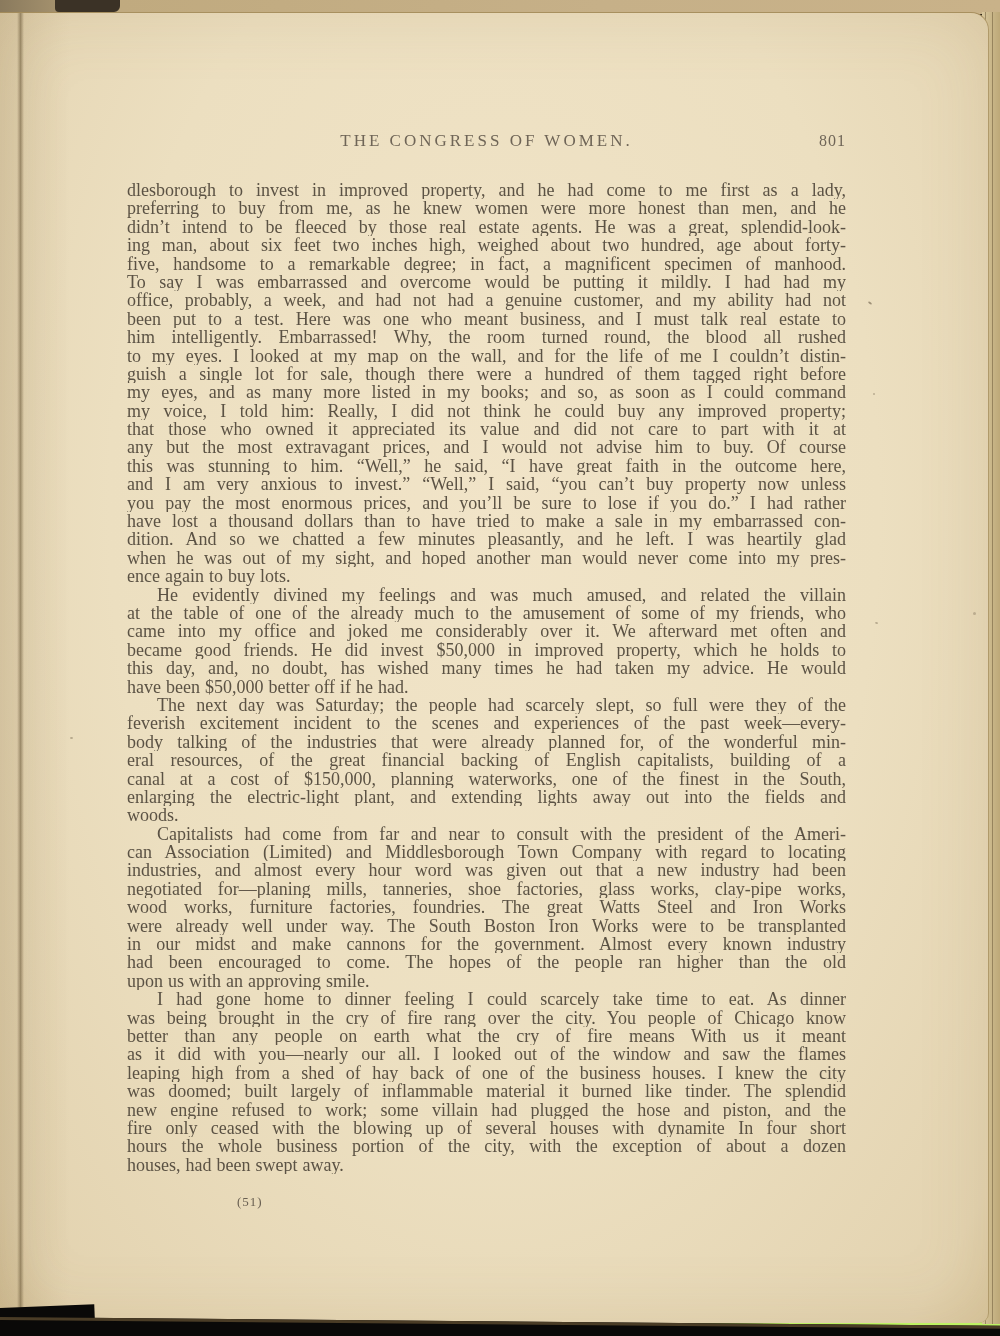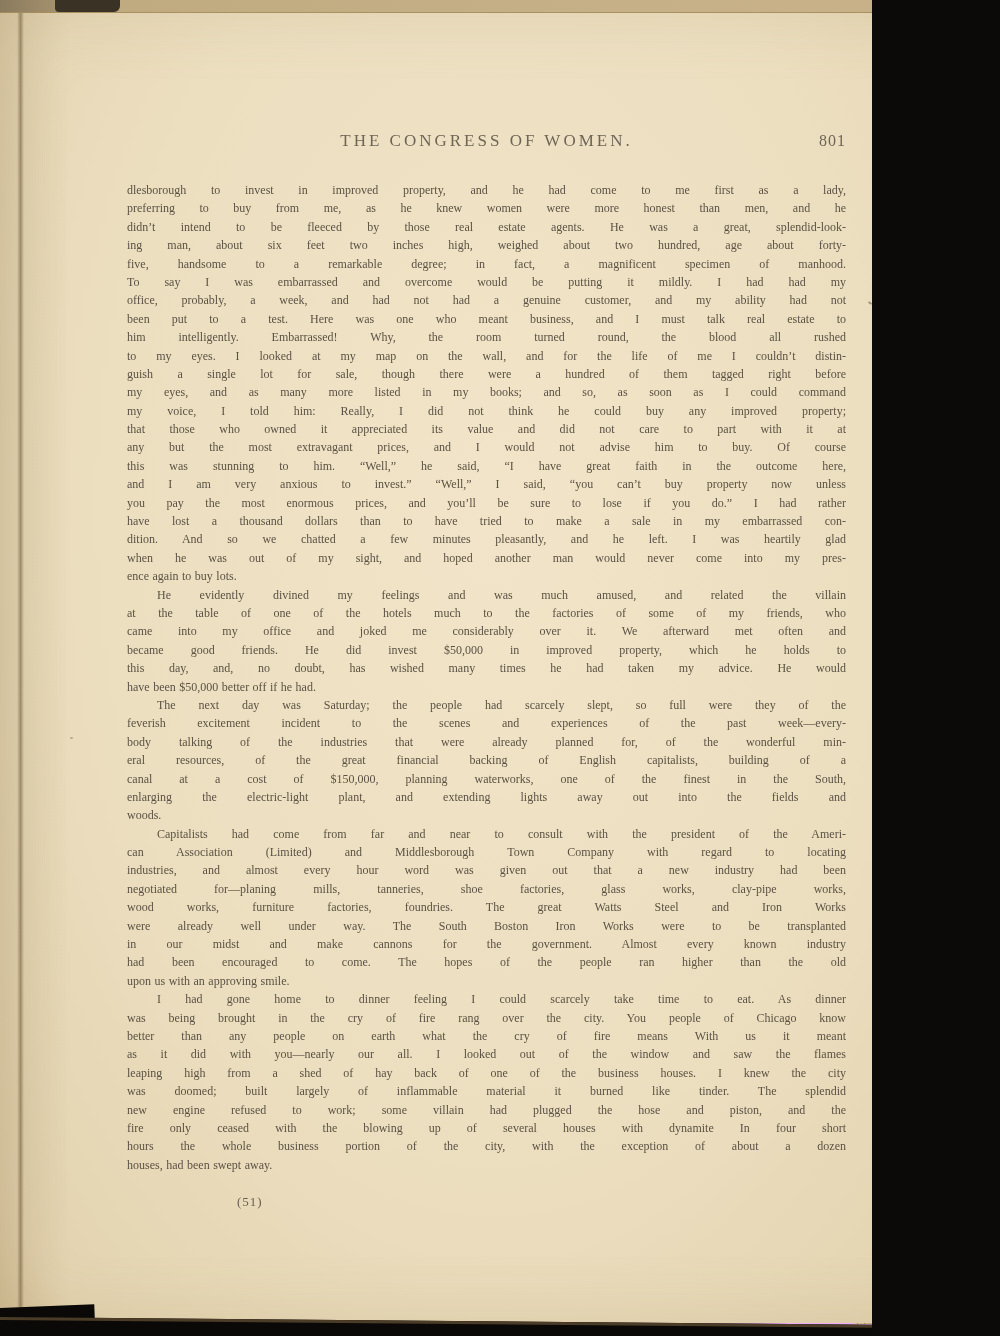--- a/index.html
+++ b/index.html
@@ -3,21 +3,21 @@
 <meta charset="utf-8">
 <title>Scanned book page</title>
 <style>
   html,body{margin:0;padding:0;}
   body{
     width:1000px;height:1336px;
     background:#0b0a08;
     font-family:"Liberation Serif","DejaVu Serif",serif;
     overflow:hidden;
   }
-  .scan{position:relative;width:872px;height:1336px;background:#f0abfc;overflow:hidden;}
+  .scan{position:relative;width:1000px;height:1336px;background:#bef264;overflow:hidden;}
 
   
   .edge-top{
     position:absolute;left:0;top:0;width:1000px;height:14px;
     background:linear-gradient(to right,#8a7a5d 0px,#c0aa7f 120px,#c6b088 600px,#c9b289 1000px);
     border-bottom:3px solid #2e2619;
   }
   .edge-top-blotch{
     position:absolute;left:55px;top:0;width:65px;height:12px;
     background:#3b3226;border-radius:0 0 6px 4px;
@@ -71,21 +71,21 @@
     font-size:17px;letter-spacing:3px;color:#6f6557;
   }
   .pagenum{
     position:absolute;right:0;top:1px;
     font-size:16px;letter-spacing:1px;color:#6f6557;
   }
 
   
   .bodytext{
     position:absolute;left:127px;top:181px;width:719px;
-    font-size:12px;color:#5b5244;
+    font-size:18px;color:#5b5244;
   }
   .line{
     height:18.4px;line-height:18.4px;overflow:hidden;
     text-align:justify;text-align-last:justify;
     word-spacing:.5px;
   }
   .line.para-end{text-align-last:left;}
   .line.indent{text-indent:30px;}
 
   .signature{
@@ -140,21 +140,21 @@
       <div class="line">that those who owned it appreciated its value and did not care to part with it at</div>
       <div class="line">any but the most extravagant prices, and I would not advise him to buy. Of course</div>
       <div class="line">this was stunning to him. “Well,” he said, “I have great faith in the outcome here,</div>
       <div class="line">and I am very anxious to invest.” “Well,” I said, “you can’t buy property now unless</div>
       <div class="line">you pay the most enormous prices, and you’ll be sure to lose if you do.” I had rather</div>
       <div class="line">have lost a thousand dollars than to have tried to make a sale in my embarrassed con-</div>
       <div class="line">dition. And so we chatted a few minutes pleasantly, and he left. I was heartily glad</div>
       <div class="line">when he was out of my sight, and hoped another man would never come into my pres-</div>
       <div class="line para-end">ence again to buy lots.</div>
       <div class="line indent">He evidently divined my feelings and was much amused, and related the villain</div>
-      <div class="line">at the table of one of the hotels much to the factories of some of my friends, who</div>
+      <div class="line">at the table of one of the already much to the amusement of some of my friends, who</div>
       <div class="line">came into my office and joked me considerably over it. We afterward met often and</div>
       <div class="line">became good friends. He did invest $50,000 in improved property, which he holds to</div>
       <div class="line">this day, and, no doubt, has wished many times he had taken my advice. He would</div>
       <div class="line para-end">have been $50,000 better off if he had.</div>
       <div class="line indent">The next day was Saturday; the people had scarcely slept, so full were they of the</div>
       <div class="line">feverish excitement incident to the scenes and experiences of the past week—every-</div>
       <div class="line">body talking of the industries that were already planned for, of the wonderful min-</div>
       <div class="line">eral resources, of the great financial backing of English capitalists, building of a</div>
       <div class="line">canal at a cost of $150,000, planning waterworks, one of the finest in the South,</div>
       <div class="line">enlarging the electric-light plant, and extending lights away out into the fields and</div>

